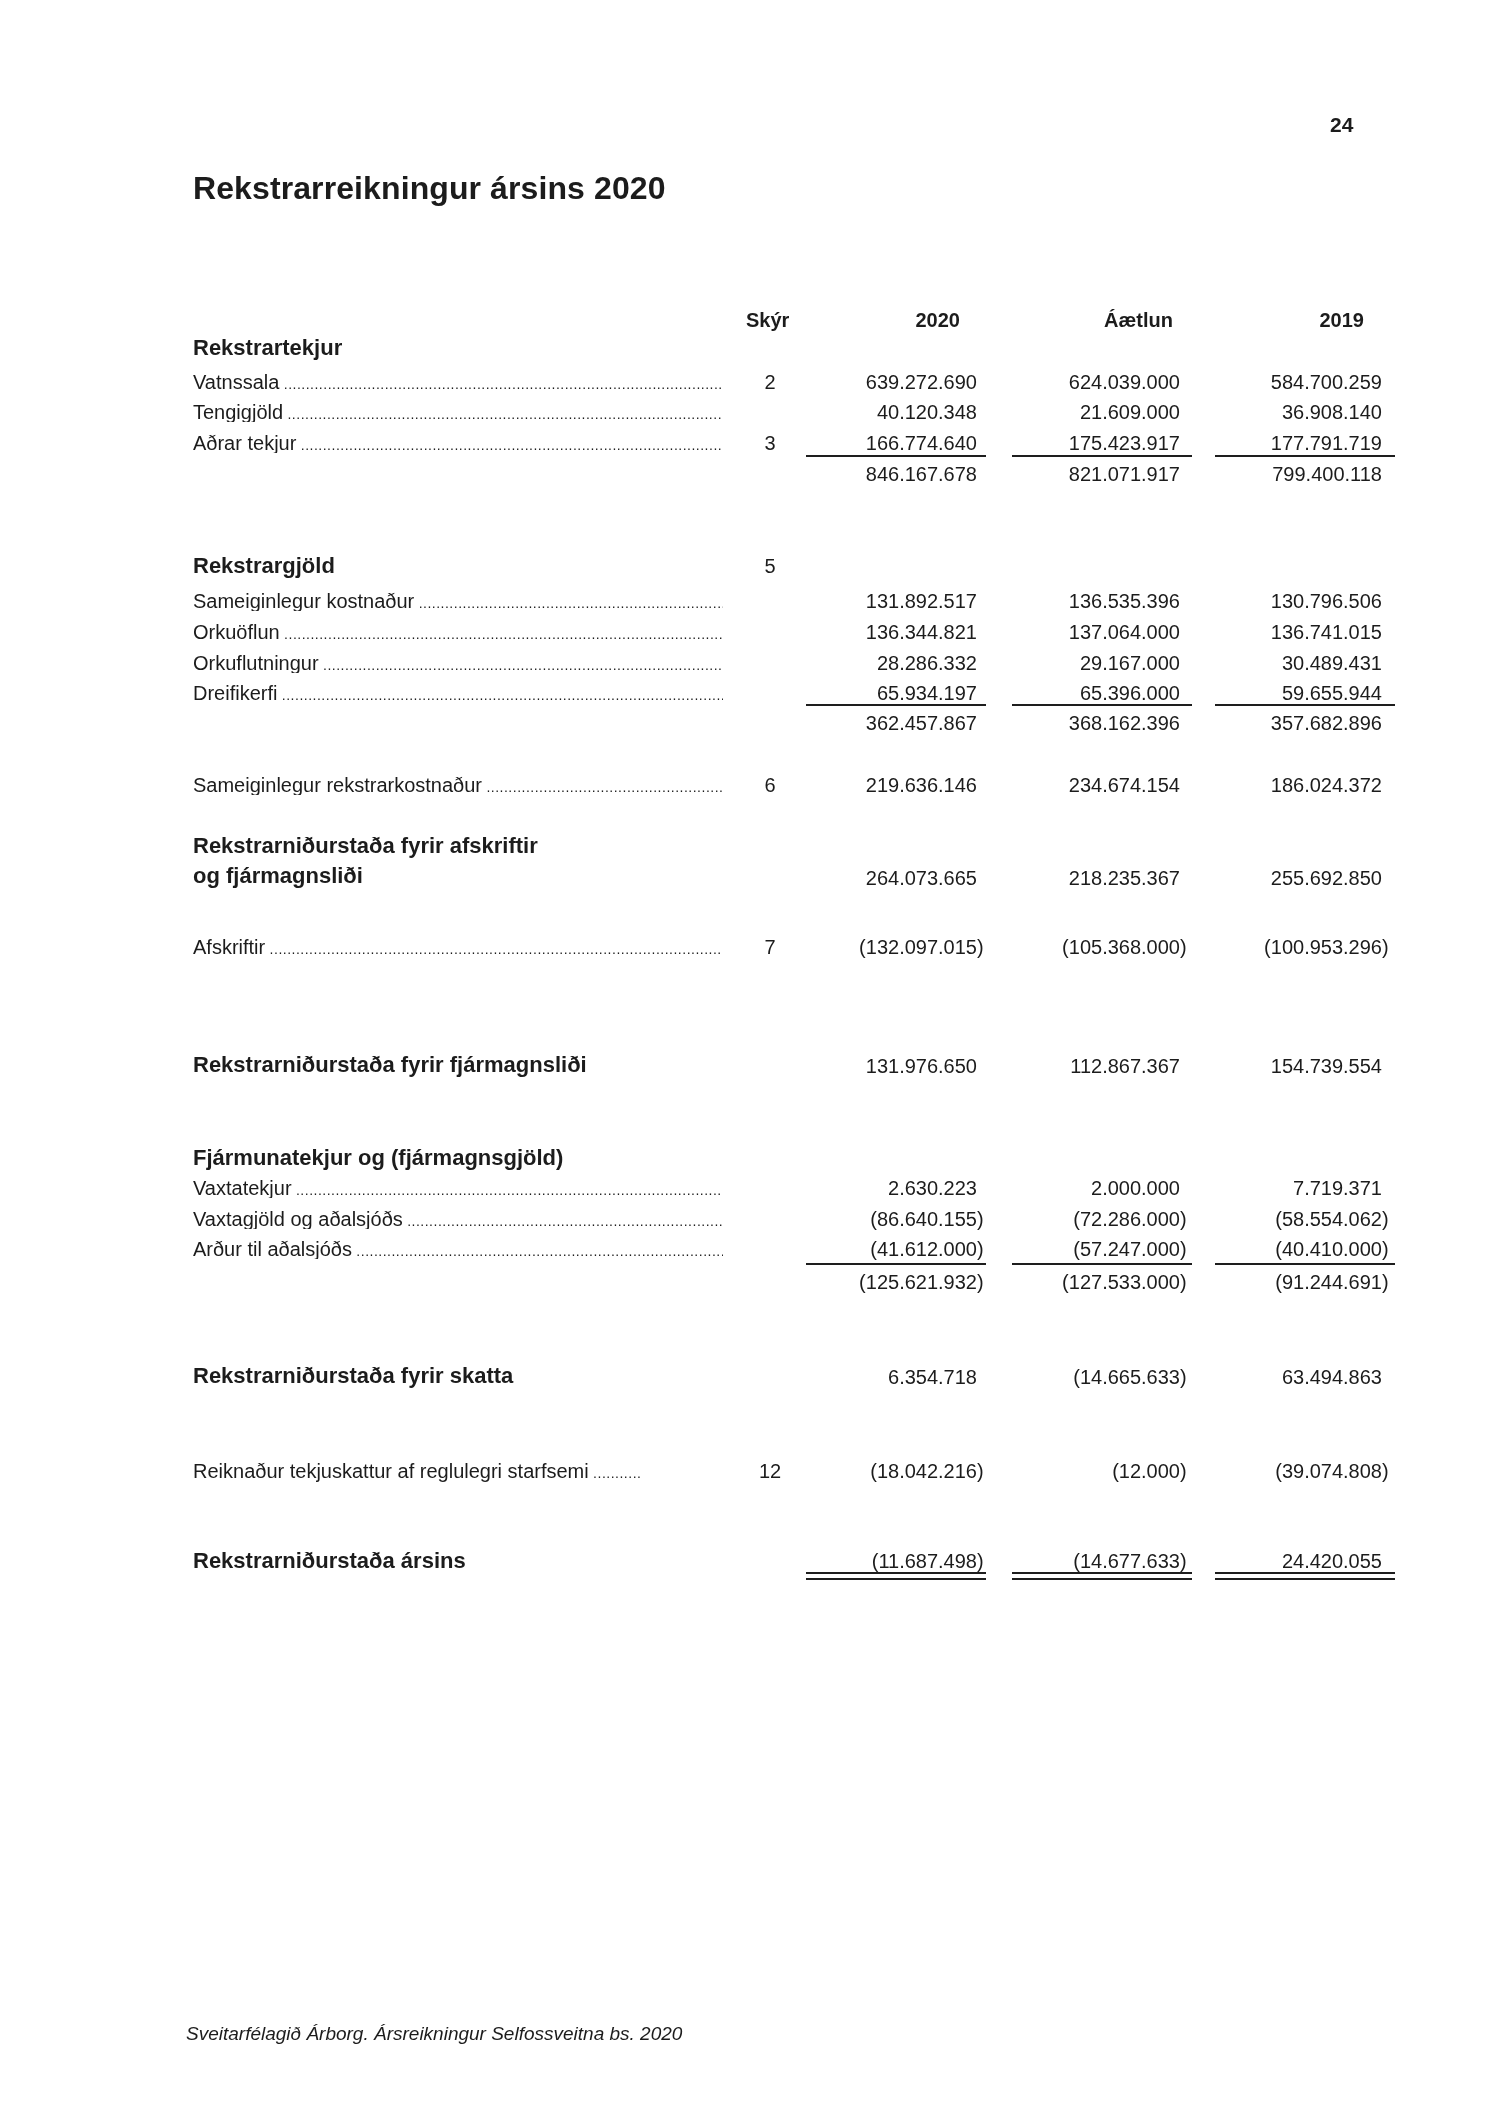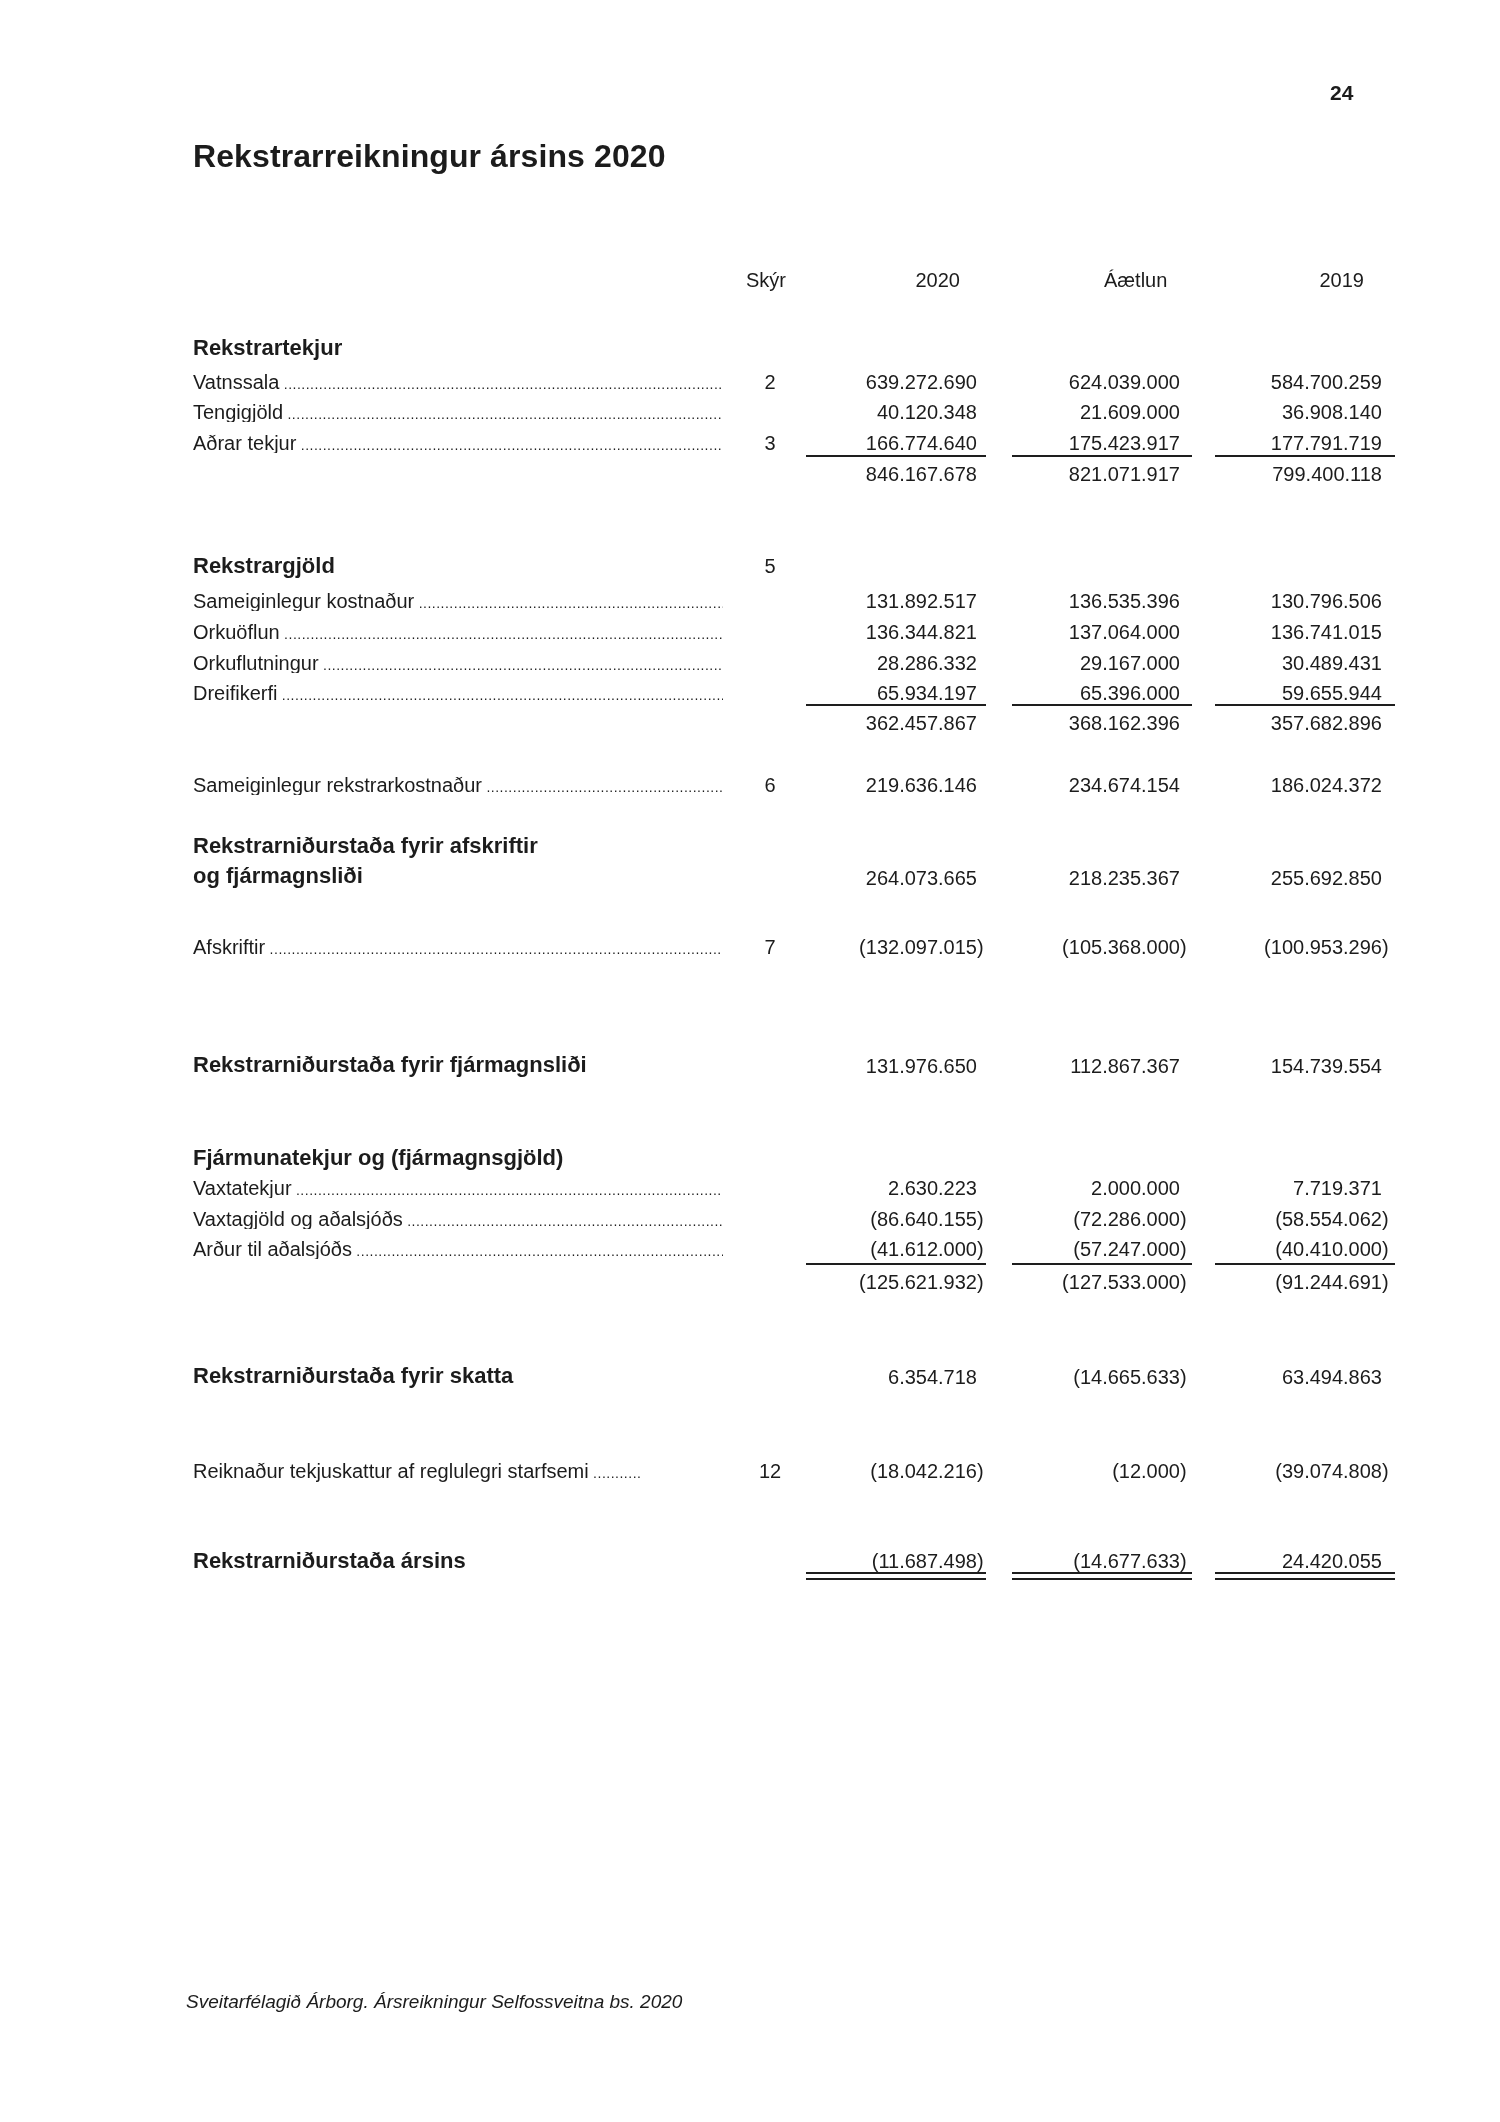--- a/index.html
+++ b/index.html
@@ -1,21 +1,21 @@
 <!DOCTYPE html>
 <html><head>
 <meta charset="utf-8">
 <style>
   html, body { margin: 0; padding: 0; background: #ffffff; }
   body { width: 1500px; height: 2122px; position: relative; overflow: hidden;
          font-family: "Liberation Sans", sans-serif; color: #1c1c1c; }
-  .abs { position: absolute; white-space: nowrap; line-height: 1; }
+  .abs { position: absolute; white-space: nowrap; line-height: 1; margin-top: 32px; }
   .page-num { left: 1330px; top: 82px; font-size: 21px; font-weight: bold; }
   .title { left: 193px; top: 140px; font-size: 32px; font-weight: bold; letter-spacing: 0.1px; }
-  .hdr { font-size: 20px; font-weight: normal; top: 270px; }
+  .hdr { font-size: 20px; font-weight: bold; top: 278px; }
   .hdr.skyr { left: 746px; }
   .hdr.c2020 { right: 540px; }
   .hdr.plan { left: 1104px; }
   .hdr.c2019 { right: 136px; }
 
   .row { position: absolute; left: 0; width: 1500px; height: 24px; }
   .lbl { position: absolute; left: 193px; top: 0; font-size: 20px; line-height: 1; white-space: nowrap; }
   .lbl.dots { width: 530px; overflow: hidden; }
   .lbl.dots::after { content: " .............................................................................................................................................................................."; letter-spacing: 0.5px; font-size: 14px; }
   .sec { position: absolute; left: 193px; font-size: 22px; font-weight: bold; line-height: 1; white-space: nowrap; }

